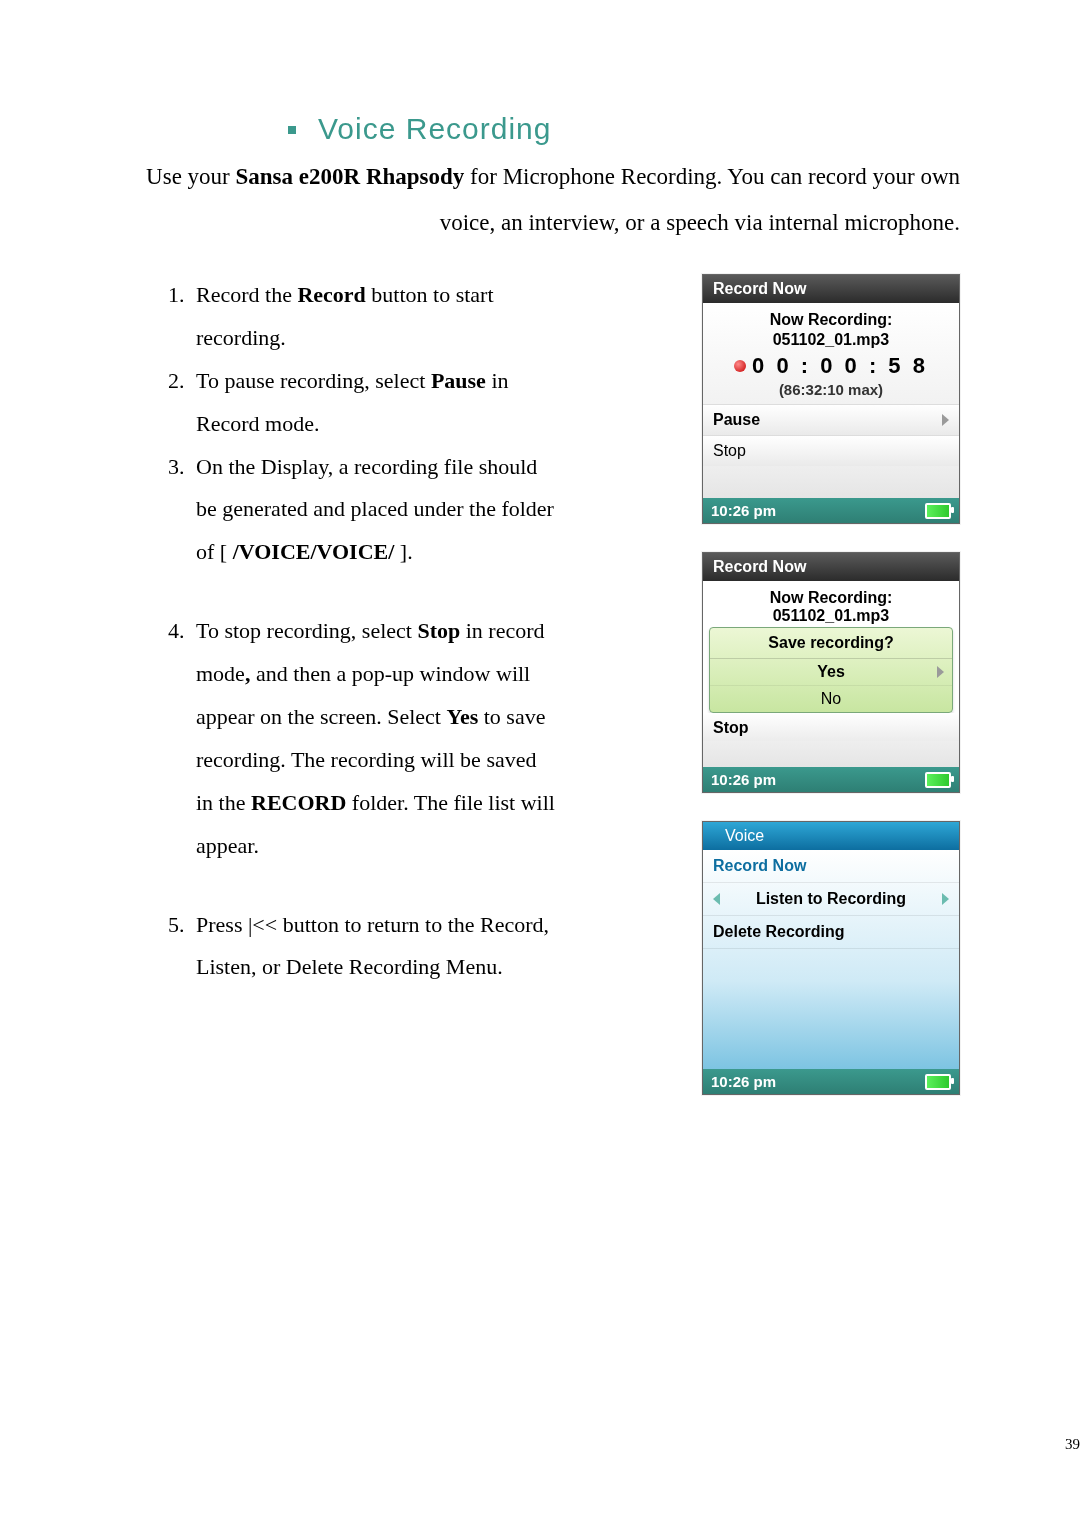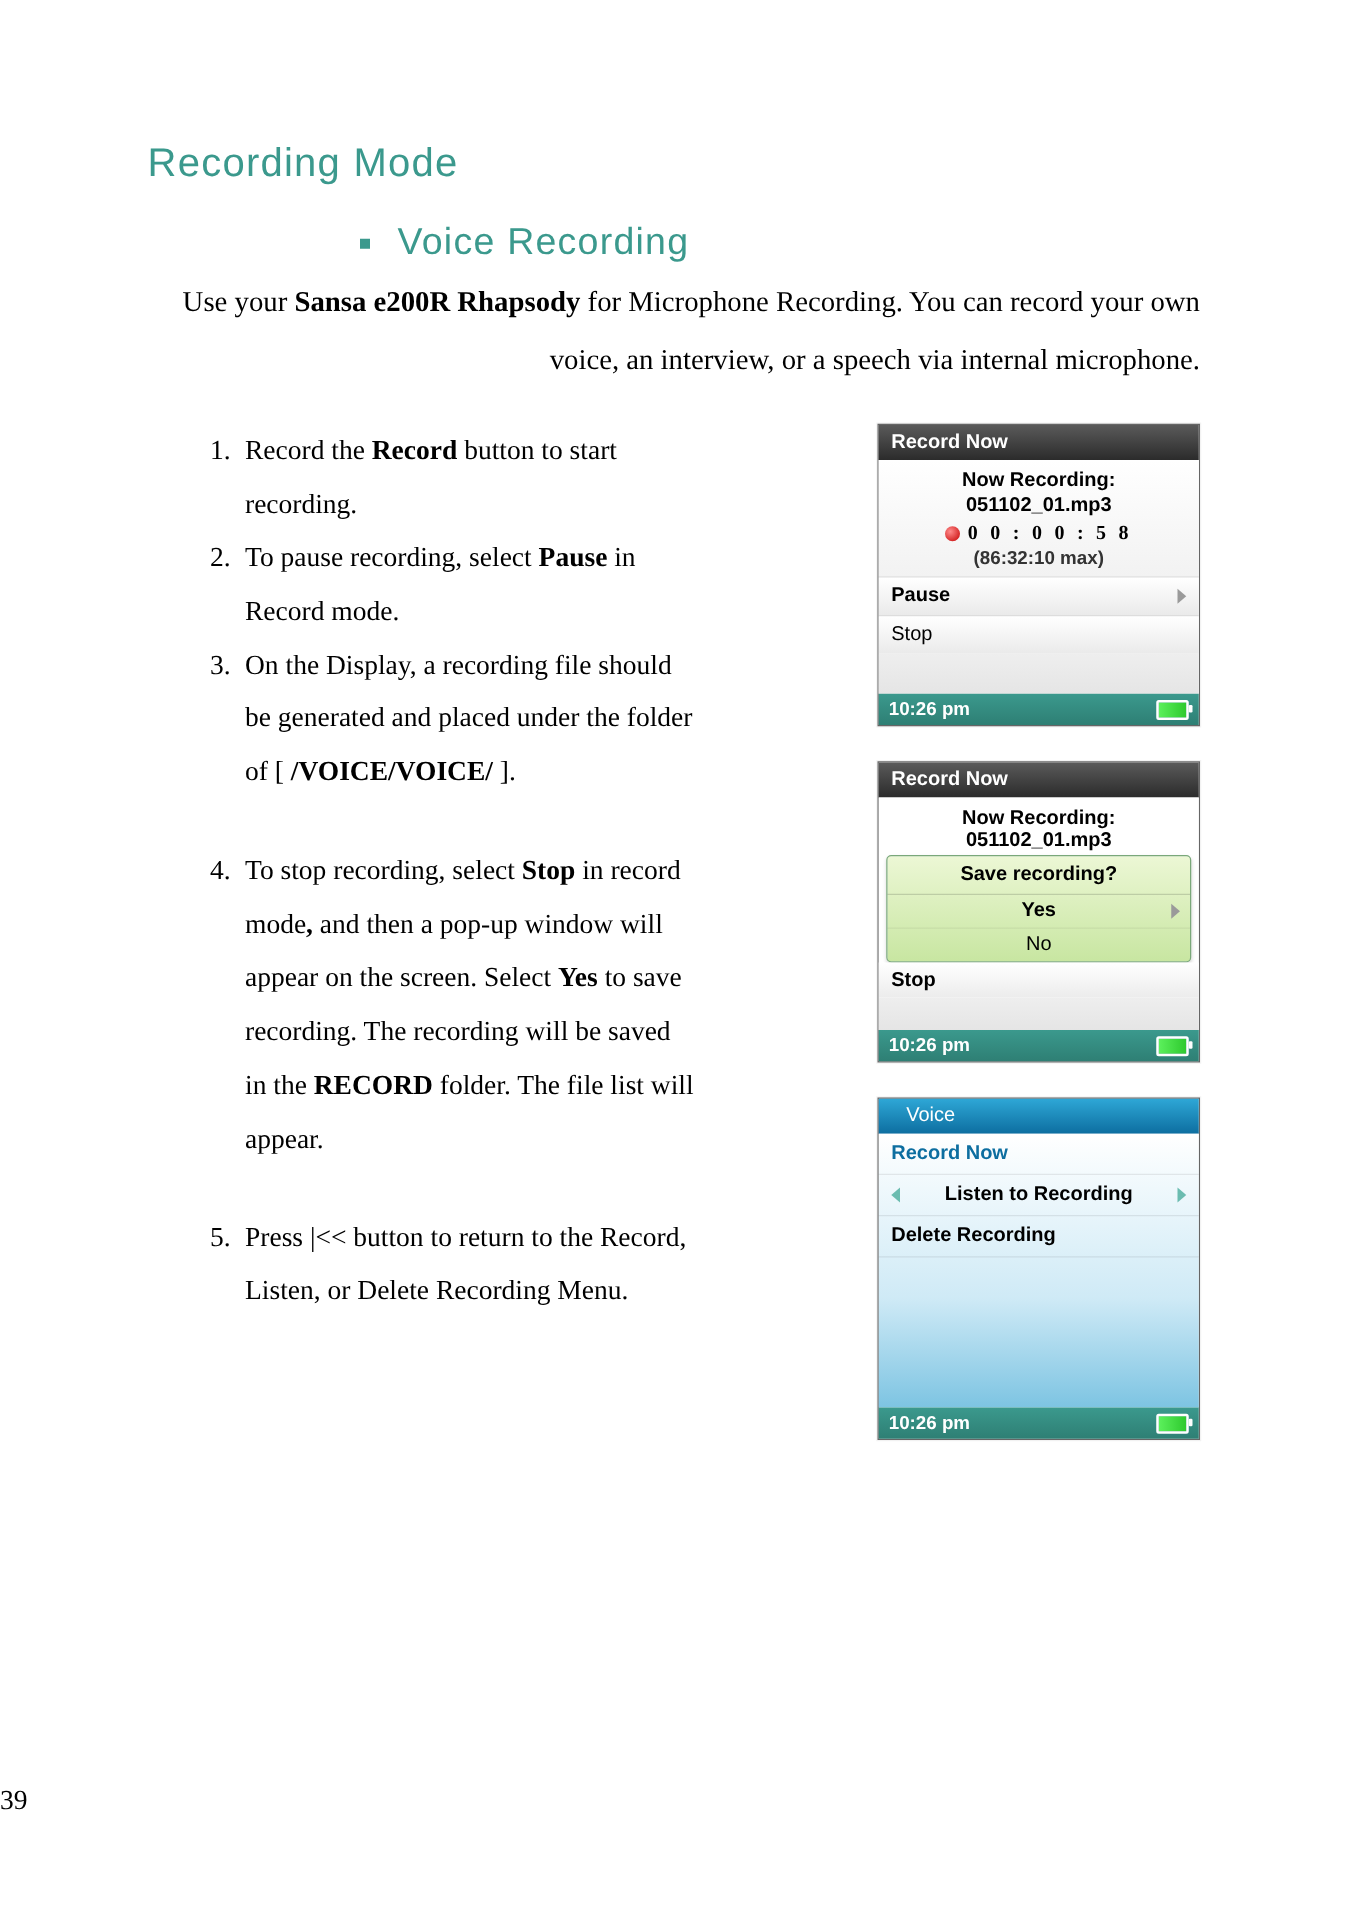--- a/index.html
+++ b/index.html
@@ -95,21 +95,21 @@
   }
   .rec-file { font-weight: bold; margin-top: 2px; }
   .rec-time-line { margin-top: 4px; }
   .rec-dot {
     display: inline-block;
     width: 12px; height: 12px; border-radius: 50%;
     background: radial-gradient(circle at 35% 35%, #ff8a8a, #c50000);
     vertical-align: middle;
     margin-right: 6px;
   }
-  .rec-time { letter-spacing: 3px; font-size: 16px; font-weight: bold; vertical-align: middle; font-family: Liberation Serif, serif; }
+  .rec-time { letter-spacing: 3px; font-size: 22px; font-weight: bold; vertical-align: middle; }
   .rec-max { font-weight: bold; color: #333; font-size: 15px; margin-top: 2px; }
   .menu-item {
     padding: 6px 10px;
     border-top: 1px solid #ddd;
     background: linear-gradient(#fff, #eaeaea);
     font-size: 16px;
     display: flex;
     justify-content: space-between;
     align-items: center;
   }
@@ -220,30 +220,29 @@
   }
   .voice-item .label-center { flex: 1; text-align: left; }
   .voice-item.first { color: #0d6ea0; }
   .voice-item.sel { color: #000; }
   .voice-fill { height: 120px; }
 
   .page-num {
     position: absolute;
     left: 0; right: 0;
     bottom: 80px;
-    text-align: left;
-    font-size: 22px;
+    text-align: right;
+    font-size: 15px;
     font-family: "Times New Roman", serif;
   }
 </style>
 </head>
 <body>
 
 <div class="page">
-  <h1 class="section-title">Recording Mode</h1>
   <h2 class="subsection">Voice Recording</h2>
 
   <p class="intro">
     <span>Use your </span><b>Sansa e200R Rhapsody</b><span> for Microphone Recording.    You can record your own voice, an interview, or a speech via internal microphone.</span>
   </p>
 
   <div class="content-row">
     <div class="text-col">
       <ol class="steps">
         <li>

